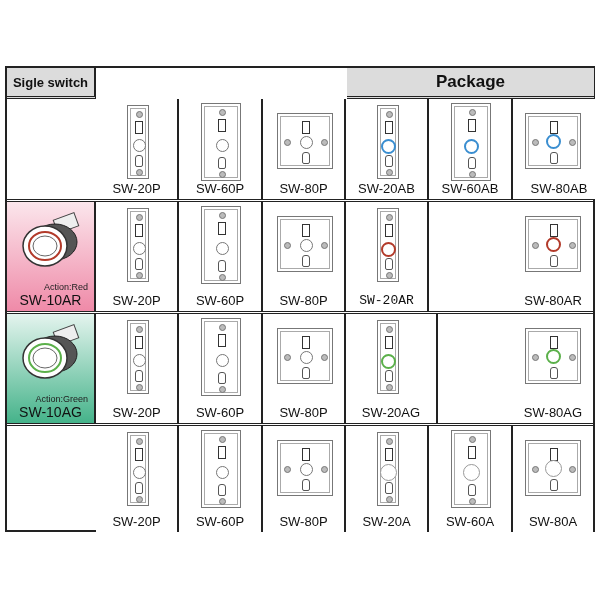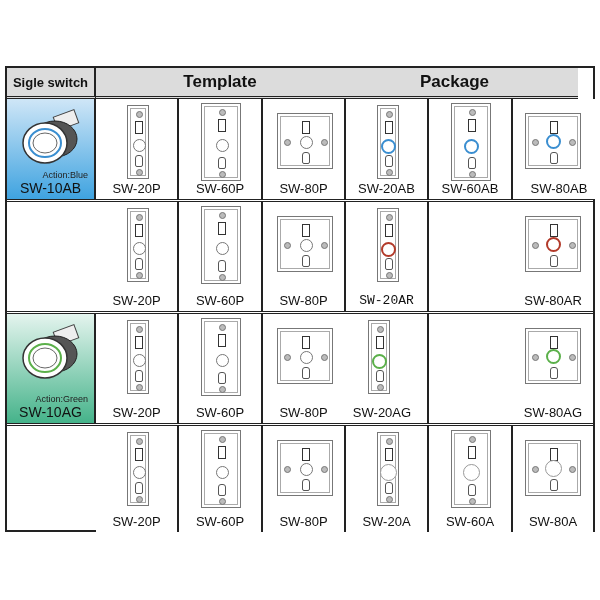--- a/index.html
+++ b/index.html
@@ -1,124 +1,123 @@
 <!DOCTYPE html>
 <html><head>
 <meta charset="utf-8">
 <style>
   html,body{margin:0;padding:0;background:#fff;}
   body{width:600px;height:600px;position:relative;overflow:hidden;font-family:"Liberation Sans",sans-serif;}
   #tbl{position:absolute;left:5px;top:66px;width:590px;height:466px;border:2px solid #222;box-sizing:border-box;}
   .hdr{position:absolute;top:0;height:31px;background:#dcdcdc;border-bottom:3px double #222;box-sizing:border-box;display:flex;align-items:center;justify-content:center;font-weight:bold;color:#111;}
   .hdr.first{left:0;width:89px;font-size:13px;border-right:2px solid #222;}
   .hdr.tmpl{left:89px;width:250px;font-size:17px;border-right:2px solid #222;}
-  .hdr.pkg{left:324px;width:247px;font-size:17px;}
+  .hdr.pkg{left:340px;width:247px;font-size:17px;}
   .row{position:absolute;left:0;width:586px;border-bottom:3px double #222;box-sizing:border-box;}
   .row.last{border-bottom:none;}
   .cell{position:absolute;top:0;bottom:0;border-right:2px solid #222;box-sizing:border-box;background:#fff;}
   .cell.noborder{border-right:none;}
   .lbl{position:absolute;left:0;right:0;bottom:3px;text-align:center;font-size:13px;color:#111;}
   .swcell .act{position:absolute;right:6px;bottom:19px;font-size:9px;color:#222;}
   .swcell .act.c{left:0;right:0;text-align:center;}
   .swcell .model{position:absolute;left:0;right:0;bottom:3px;text-align:center;font-size:14px;color:#111;}
   .plate{position:absolute;border:1px solid #777;background:#fff;box-sizing:border-box;}
   .plate .inner{position:absolute;left:2px;top:2px;right:2px;bottom:2px;border:1px solid #aaa;}
   .screw{position:absolute;width:5px;height:5px;border-radius:50%;background:#bbb;border:1px solid #777;}
   .door{position:absolute;width:6px;height:11px;border:1.5px solid #333;background:#fff;}
   .btn{position:absolute;border-radius:50%;background:#fff;}
   .hand{position:absolute;width:6px;height:10px;border:1px solid #555;border-radius:3px 3px 2px 2px;background:#fff;}
 </style>
 </head>
 <body>
 
 <div id="tbl">
   <div class="hdr first">Sigle switch</div>
-  <div class="hdr tmpl">Template</div>
   <div class="hdr pkg">Package</div>
   <div id="rows">
       <div class="row" style="top: 31px; height: 103px;">
-        <div class="cell swcell" style="left: 0px; width: 89px; background: linear-gradient(rgb(207, 230, 247), rgb(63, 163, 224));">
+        <div class="cell" style="left: 89px; width: 83px;">
+          <div class="plate" style="left:31px;top:6px;width:22px;height:74px">
+            <div class="inner"></div>
+            <div class="screw" style="left:7.5px;top:5px"></div>
+            <div class="door" style="left:6.5px;top:15px"></div>
+            <div class="btn" style="left:4.5px;top:32.5px;width:11px;height:11px;border:1px solid #777"></div>
+            <div class="hand" style="left:7px;top:49px"></div>
+            <div class="screw" style="left:7.5px;top:63px"></div>
+          </div>
+          <div class="lbl">SW-20P</div>
+        </div>
+        <div class="cell" style="left: 172px; width: 84px;">
+          <div class="plate" style="left:22px;top:4px;width:40px;height:78px">
+            <div class="inner"></div>
+            <div class="screw" style="left:16.5px;top:5px"></div>
+            <div class="door" style="left:15.5px;top:15px"></div>
+            <div class="btn" style="left:13.5px;top:34.5px;width:11px;height:11px;border:1px solid #777"></div>
+            <div class="hand" style="left:16px;top:53px"></div>
+            <div class="screw" style="left:16.5px;top:67px"></div>
+          </div>
+          <div class="lbl">SW-60P</div>
+        </div>
+        <div class="cell" style="left: 256px; width: 83px;">
+          <div class="plate" style="left:14px;top:14px;width:56px;height:56px">
+            <div class="inner"></div>
+            <div class="door" style="left:23.5px;top:7px"></div>
+            <div class="screw" style="left:6px;top:25px"></div>
+            <div class="btn" style="left:21.5px;top:21.5px;width:11px;height:11px;border:1px solid #777"></div>
+            <div class="screw" style="left:43px;top:25px"></div>
+            <div class="hand" style="left:24px;top:38px"></div>
+          </div>
+          <div class="lbl">SW-80P</div>
+        </div>
+        <div class="cell" style="left: 339px; width: 83px;">
+          <div class="plate" style="left:31px;top:6px;width:22px;height:74px">
+            <div class="inner"></div>
+            <div class="screw" style="left:7.5px;top:5px"></div>
+            <div class="door" style="left:6.5px;top:15px"></div>
+            <div class="btn" style="left:3px;top:32.5px;width:11px;height:11px;border:2.5px solid #3a8ed0"></div>
+            <div class="hand" style="left:7px;top:49px"></div>
+            <div class="screw" style="left:7.5px;top:63px"></div>
+          </div>
+          <div class="lbl">SW-20AB</div>
+        </div>
+        <div class="cell" style="left: 422px; width: 84px;">
+          <div class="plate" style="left:22px;top:4px;width:40px;height:78px">
+            <div class="inner"></div>
+            <div class="screw" style="left:16.5px;top:5px"></div>
+            <div class="door" style="left:15.5px;top:15px"></div>
+            <div class="btn" style="left:12px;top:34.5px;width:11px;height:11px;border:2.5px solid #3a8ed0"></div>
+            <div class="hand" style="left:16px;top:53px"></div>
+            <div class="screw" style="left:16.5px;top:67px"></div>
+          </div>
+          <div class="lbl">SW-60AB</div>
+        </div>
+        <div class="cell noborder" style="left: 506px; width: 92px;">
+          <div class="plate" style="left:12px;top:14px;width:56px;height:56px">
+            <div class="inner"></div>
+            <div class="door" style="left:23.5px;top:7px"></div>
+            <div class="screw" style="left:6px;top:25px"></div>
+            <div class="btn" style="left:20px;top:20px;width:11px;height:11px;border:2.5px solid #3a8ed0"></div>
+            <div class="screw" style="left:43px;top:25px"></div>
+            <div class="hand" style="left:24px;top:38px"></div>
+          </div>
+          <div class="lbl">SW-80AB</div>
+        </div>
+      </div>
+      <div class="row" style="top: 134px; height: 112px;">
+        <div class="cell swcell" style="left: 0px; width: 89px; background: linear-gradient(rgb(251, 230, 236), rgb(239, 138, 168));">
       <svg width="70" height="60" style="position:absolute;left:10px;top:8px">
         <rect x="38" y="6" width="22" height="14" fill="#eee" stroke="#444" stroke-width="1" transform="rotate(-20 49 13)"></rect>
         <ellipse cx="38" cy="32" rx="22" ry="18" fill="#555" stroke="#222"></ellipse>
         <ellipse cx="28" cy="36" rx="22" ry="20" fill="#fff" stroke="#333" stroke-width="1.5"></ellipse>
-        <ellipse cx="28" cy="36" rx="16" ry="14" fill="#fff" stroke="#3a8ed0" stroke-width="2"></ellipse>
+        <ellipse cx="28" cy="36" rx="16" ry="14" fill="#fff" stroke="#b23a2a" stroke-width="2"></ellipse>
         <ellipse cx="28" cy="36" rx="12" ry="10" fill="#fff" stroke="#666" stroke-width="1"></ellipse>
       </svg>
-      <div class="act">Action:Blue</div>
-      <div class="model">SW-10AB</div>
-        </div>
-        <div class="cell" style="left: 89px; width: 83px;">
-          <div class="plate" style="left:31px;top:6px;width:22px;height:74px">
-            <div class="inner"></div>
-            <div class="screw" style="left:7.5px;top:5px"></div>
-            <div class="door" style="left:6.5px;top:15px"></div>
-            <div class="btn" style="left:4.5px;top:32.5px;width:11px;height:11px;border:1px solid #777"></div>
-            <div class="hand" style="left:7px;top:49px"></div>
-            <div class="screw" style="left:7.5px;top:63px"></div>
-          </div>
-          <div class="lbl">SW-20P</div>
-        </div>
-        <div class="cell" style="left: 172px; width: 84px;">
-          <div class="plate" style="left:22px;top:4px;width:40px;height:78px">
-            <div class="inner"></div>
-            <div class="screw" style="left:16.5px;top:5px"></div>
-            <div class="door" style="left:15.5px;top:15px"></div>
-            <div class="btn" style="left:13.5px;top:34.5px;width:11px;height:11px;border:1px solid #777"></div>
-            <div class="hand" style="left:16px;top:53px"></div>
-            <div class="screw" style="left:16.5px;top:67px"></div>
-          </div>
-          <div class="lbl">SW-60P</div>
-        </div>
-        <div class="cell" style="left: 256px; width: 83px;">
-          <div class="plate" style="left:14px;top:14px;width:56px;height:56px">
-            <div class="inner"></div>
-            <div class="door" style="left:23.5px;top:7px"></div>
-            <div class="screw" style="left:6px;top:25px"></div>
-            <div class="btn" style="left:21.5px;top:21.5px;width:11px;height:11px;border:1px solid #777"></div>
-            <div class="screw" style="left:43px;top:25px"></div>
-            <div class="hand" style="left:24px;top:38px"></div>
-          </div>
-          <div class="lbl">SW-80P</div>
-        </div>
-        <div class="cell" style="left: 339px; width: 83px;">
-          <div class="plate" style="left:31px;top:6px;width:22px;height:74px">
-            <div class="inner"></div>
-            <div class="screw" style="left:7.5px;top:5px"></div>
-            <div class="door" style="left:6.5px;top:15px"></div>
-            <div class="btn" style="left:3px;top:32.5px;width:11px;height:11px;border:2.5px solid #3a8ed0"></div>
-            <div class="hand" style="left:7px;top:49px"></div>
-            <div class="screw" style="left:7.5px;top:63px"></div>
-          </div>
-          <div class="lbl">SW-20AB</div>
-        </div>
-        <div class="cell" style="left: 422px; width: 84px;">
-          <div class="plate" style="left:22px;top:4px;width:40px;height:78px">
-            <div class="inner"></div>
-            <div class="screw" style="left:16.5px;top:5px"></div>
-            <div class="door" style="left:15.5px;top:15px"></div>
-            <div class="btn" style="left:12px;top:34.5px;width:11px;height:11px;border:2.5px solid #3a8ed0"></div>
-            <div class="hand" style="left:16px;top:53px"></div>
-            <div class="screw" style="left:16.5px;top:67px"></div>
-          </div>
-          <div class="lbl">SW-60AB</div>
-        </div>
-        <div class="cell noborder" style="left: 506px; width: 92px;">
-          <div class="plate" style="left:12px;top:14px;width:56px;height:56px">
-            <div class="inner"></div>
-            <div class="door" style="left:23.5px;top:7px"></div>
-            <div class="screw" style="left:6px;top:25px"></div>
-            <div class="btn" style="left:20px;top:20px;width:11px;height:11px;border:2.5px solid #3a8ed0"></div>
-            <div class="screw" style="left:43px;top:25px"></div>
-            <div class="hand" style="left:24px;top:38px"></div>
-          </div>
-          <div class="lbl">SW-80AB</div>
-        </div>
-      </div>
-      <div class="row" style="top: 134px; height: 112px;">
+      <div class="act">Action:Red</div>
+      <div class="model">SW-10AR</div>
+        </div>
         <div class="cell" style="left: 89px; width: 83px;">
           <div class="plate" style="left:31px;top:6px;width:22px;height:74px">
             <div class="inner"></div>
             <div class="screw" style="left:7.5px;top:5px"></div>
             <div class="door" style="left:6.5px;top:15px"></div>
             <div class="btn" style="left:4.5px;top:32.5px;width:11px;height:11px;border:1px solid #777"></div>
             <div class="hand" style="left:7px;top:49px"></div>
             <div class="screw" style="left:7.5px;top:63px"></div>
           </div>
           <div class="lbl">SW-20P</div>
@@ -206,21 +205,21 @@
           <div class="plate" style="left:14px;top:14px;width:56px;height:56px">
             <div class="inner"></div>
             <div class="door" style="left:23.5px;top:7px"></div>
             <div class="screw" style="left:6px;top:25px"></div>
             <div class="btn" style="left:21.5px;top:21.5px;width:11px;height:11px;border:1px solid #777"></div>
             <div class="screw" style="left:43px;top:25px"></div>
             <div class="hand" style="left:24px;top:38px"></div>
           </div>
           <div class="lbl">SW-80P</div>
         </div>
-        <div class="cell" style="left: 330px; width: 92px;">
+        <div class="cell" style="left: 339px; width: 92px;">
           <div class="plate" style="left:31px;top:6px;width:22px;height:74px">
             <div class="inner"></div>
             <div class="screw" style="left:7.5px;top:5px"></div>
             <div class="door" style="left:6.5px;top:15px"></div>
             <div class="btn" style="left:3px;top:32.5px;width:11px;height:11px;border:2.5px solid #5bb04a"></div>
             <div class="hand" style="left:7px;top:49px"></div>
             <div class="screw" style="left:7.5px;top:63px"></div>
           </div>
           <div class="lbl">SW-20AG</div>
         </div>

